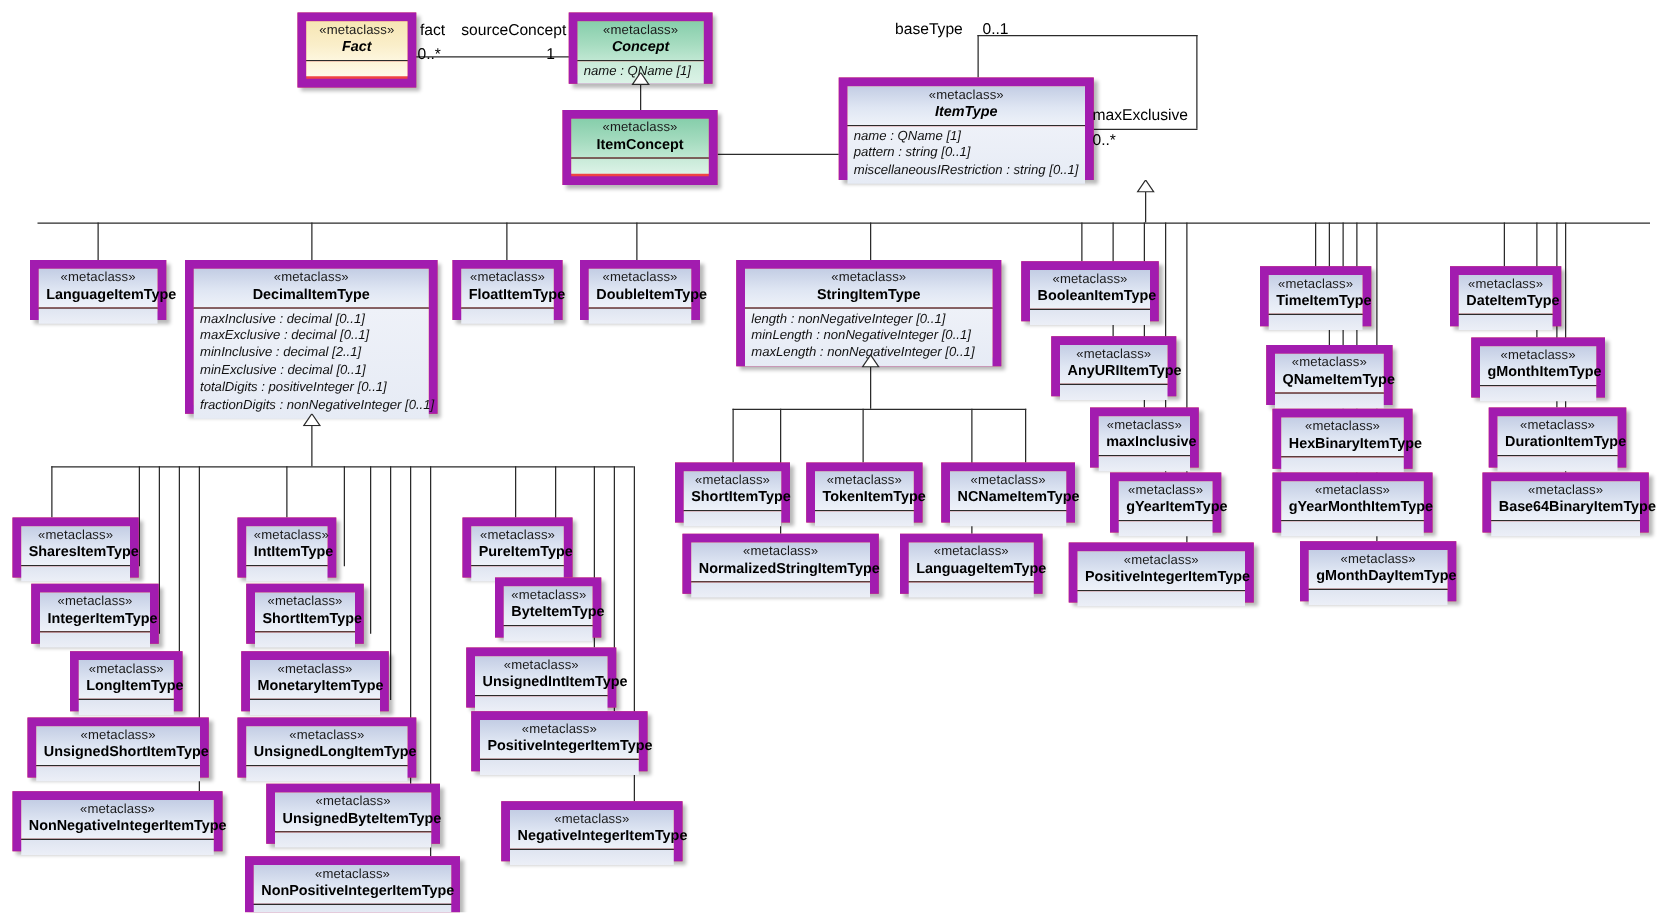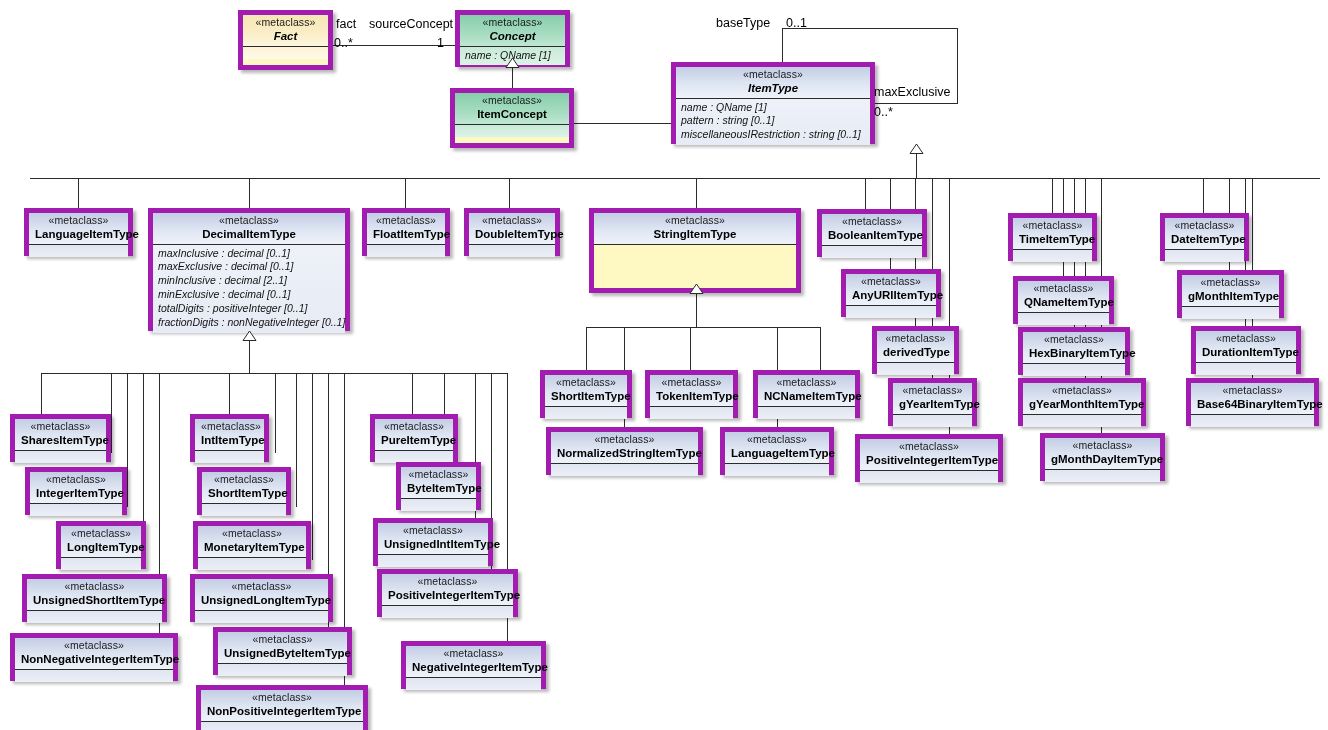--- a/index.html
+++ b/index.html
@@ -13,23 +13,23 @@
     width: 1328px;
     height: 730px;
     background: #ffffff;
     font-family: "Liberation Sans", sans-serif;
     overflow: hidden;
   }
   
   .uml-box {
     position: absolute;
     box-sizing: border-box;
-    border: 5px solid #a21caf;
+    border: 7px solid #a21caf;
     box-shadow: 3px 3px 3px rgba(0,0,0,0.28);
-    background: #fef9c3;
+    background: #ef4444;
     z-index: 5;
   }
   .uml-box .hdr {
     box-sizing: border-box;
     text-align: center;
     padding: 2px 6px 3px 6px;
     border-bottom: 1px solid #2b2b2b;
     line-height: 1.12;
   }
   .uml-box .stereo {
@@ -276,20 +276,25 @@
       <span class="cname">DoubleItemType</span>
     </div>
     <div class="attrs empty"></div>
   </div>
 
   <div class="uml-box theme-blue" style="left:589px; top:208px; width:212px; height:85px;">
     <div class="hdr">
       <span class="stereo">«metaclass»</span>
       <span class="cname">StringItemType</span>
     </div>
+    <div class="attrs">
+      <span class="attr">length : nonNegativeInteger [0..1]</span>
+      <span class="attr">minLength : nonNegativeInteger [0..1]</span>
+      <span class="attr">maxLength : nonNegativeInteger [0..1]</span>
+    </div>
   </div>
 
   <div class="uml-box theme-blue compact" style="left:817px; top:209px; width:110px; height:48px;">
     <div class="hdr">
       <span class="stereo">«metaclass»</span>
       <span class="cname">BooleanItemType</span>
     </div>
     <div class="attrs empty"></div>
   </div>
 
@@ -297,21 +302,21 @@
     <div class="hdr">
       <span class="stereo">«metaclass»</span>
       <span class="cname">AnyURIItemType</span>
     </div>
     <div class="attrs empty"></div>
   </div>
 
   <div class="uml-box theme-blue compact" style="left:872px; top:326px; width:87px; height:48px;">
     <div class="hdr">
       <span class="stereo">«metaclass»</span>
-      <span class="cname">derivedType</span>
+      <span class="cname">maxInclusive</span>
     </div>
     <div class="attrs empty"></div>
   </div>
 
   <div class="uml-box theme-blue compact" style="left:888px; top:378px; width:89px; height:48px;">
     <div class="hdr">
       <span class="stereo">«metaclass»</span>
       <span class="cname">gYearItemType</span>
     </div>
     <div class="attrs empty"></div>

